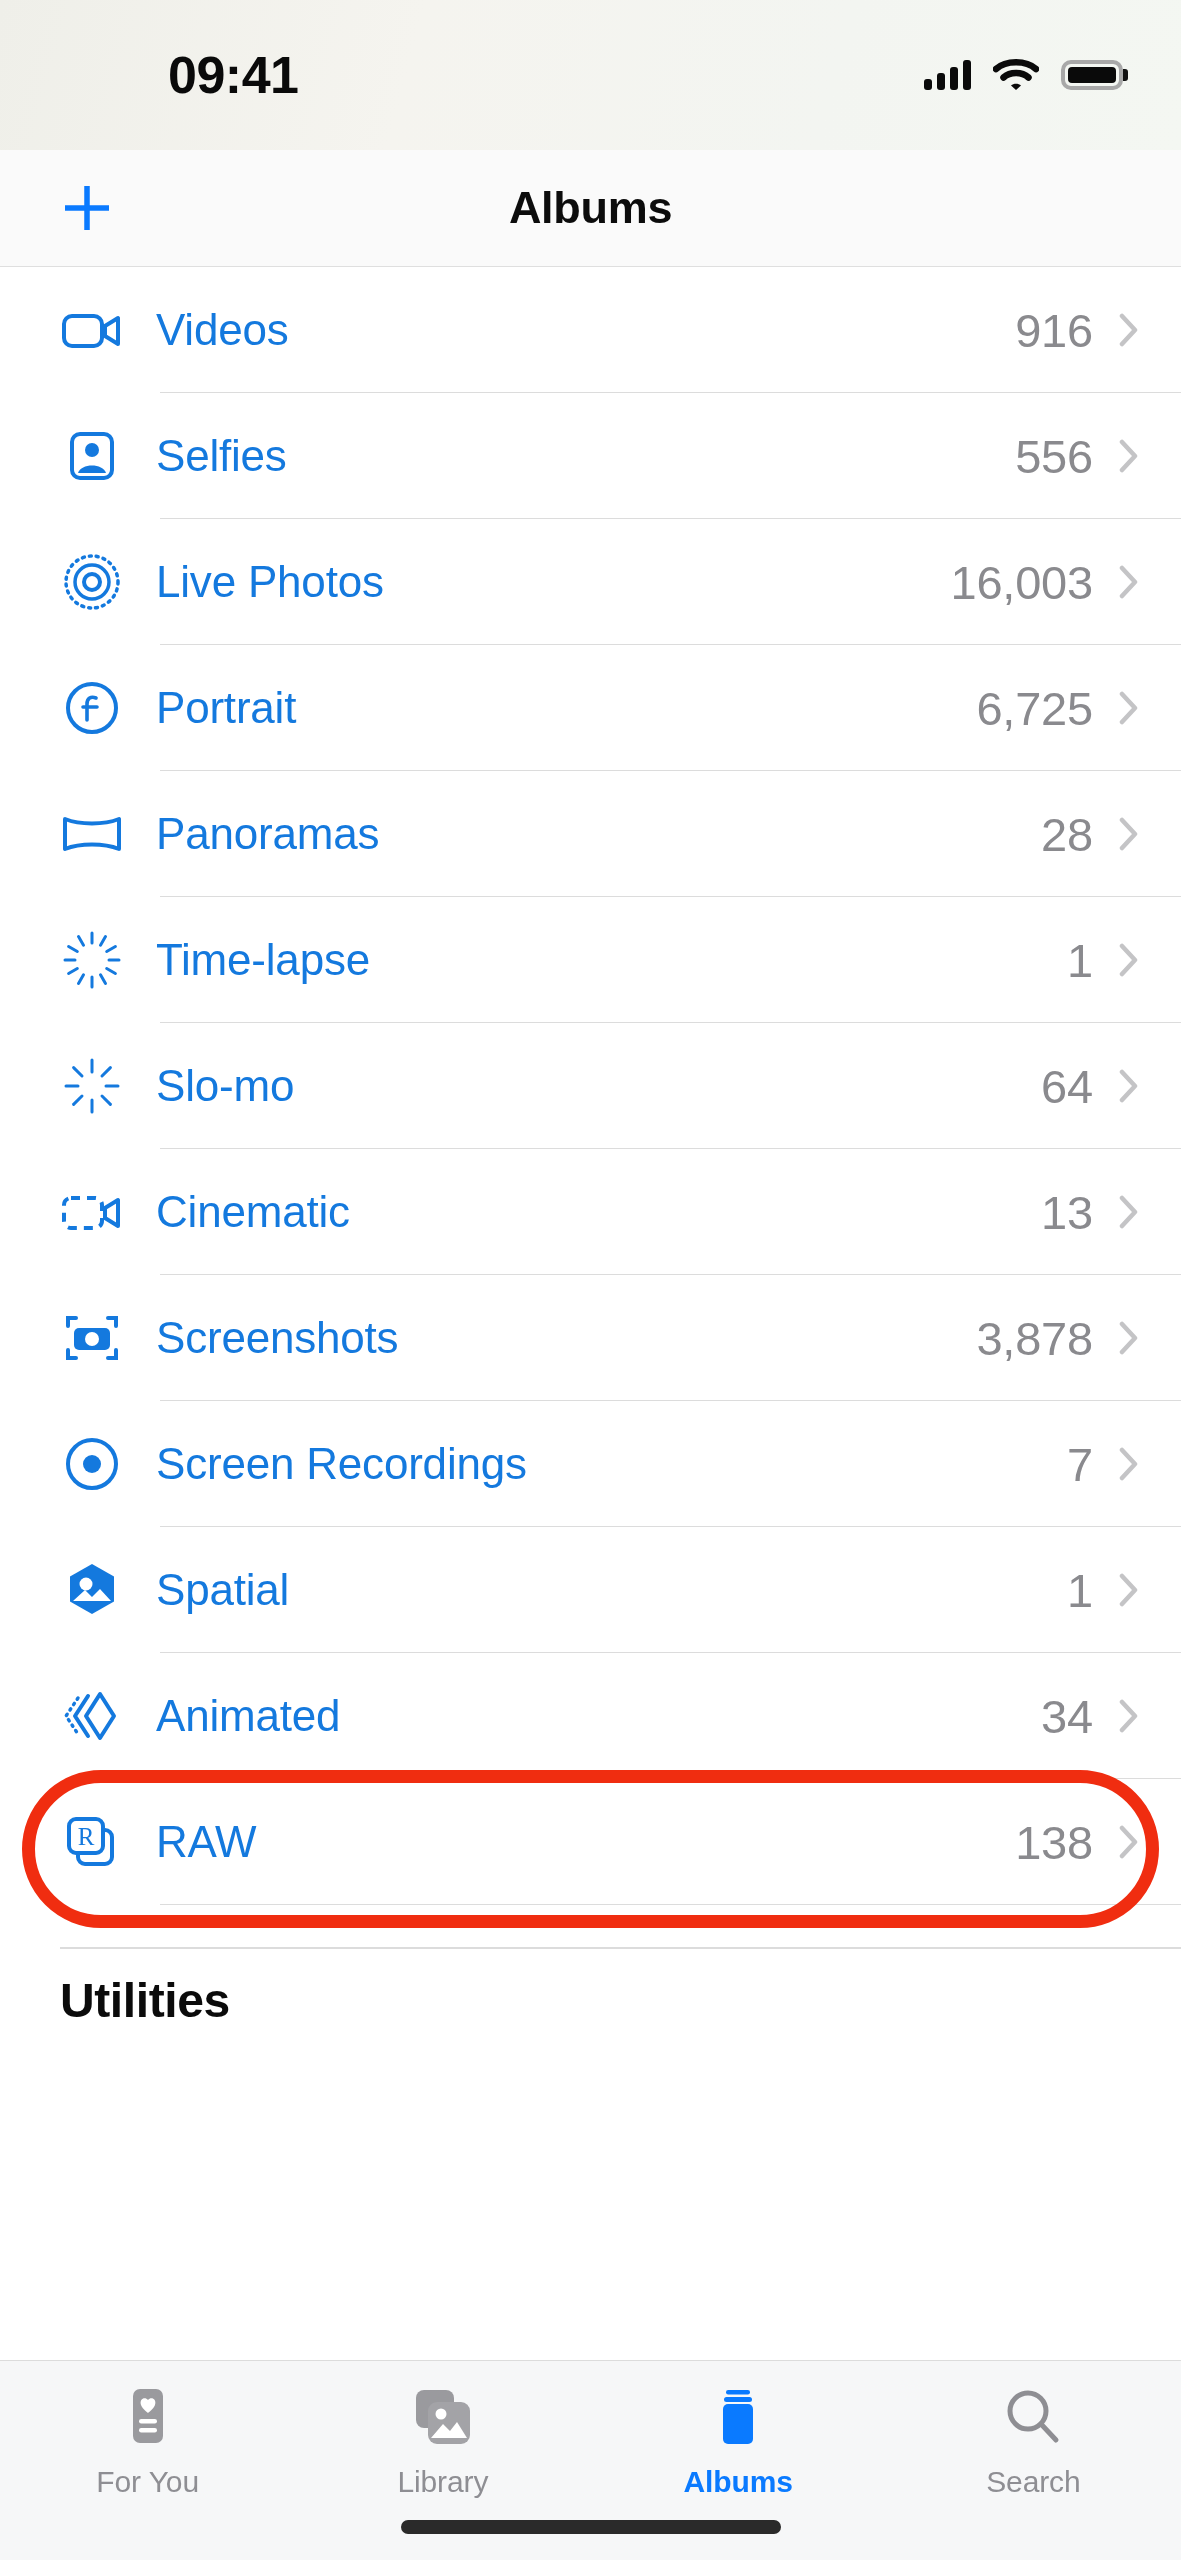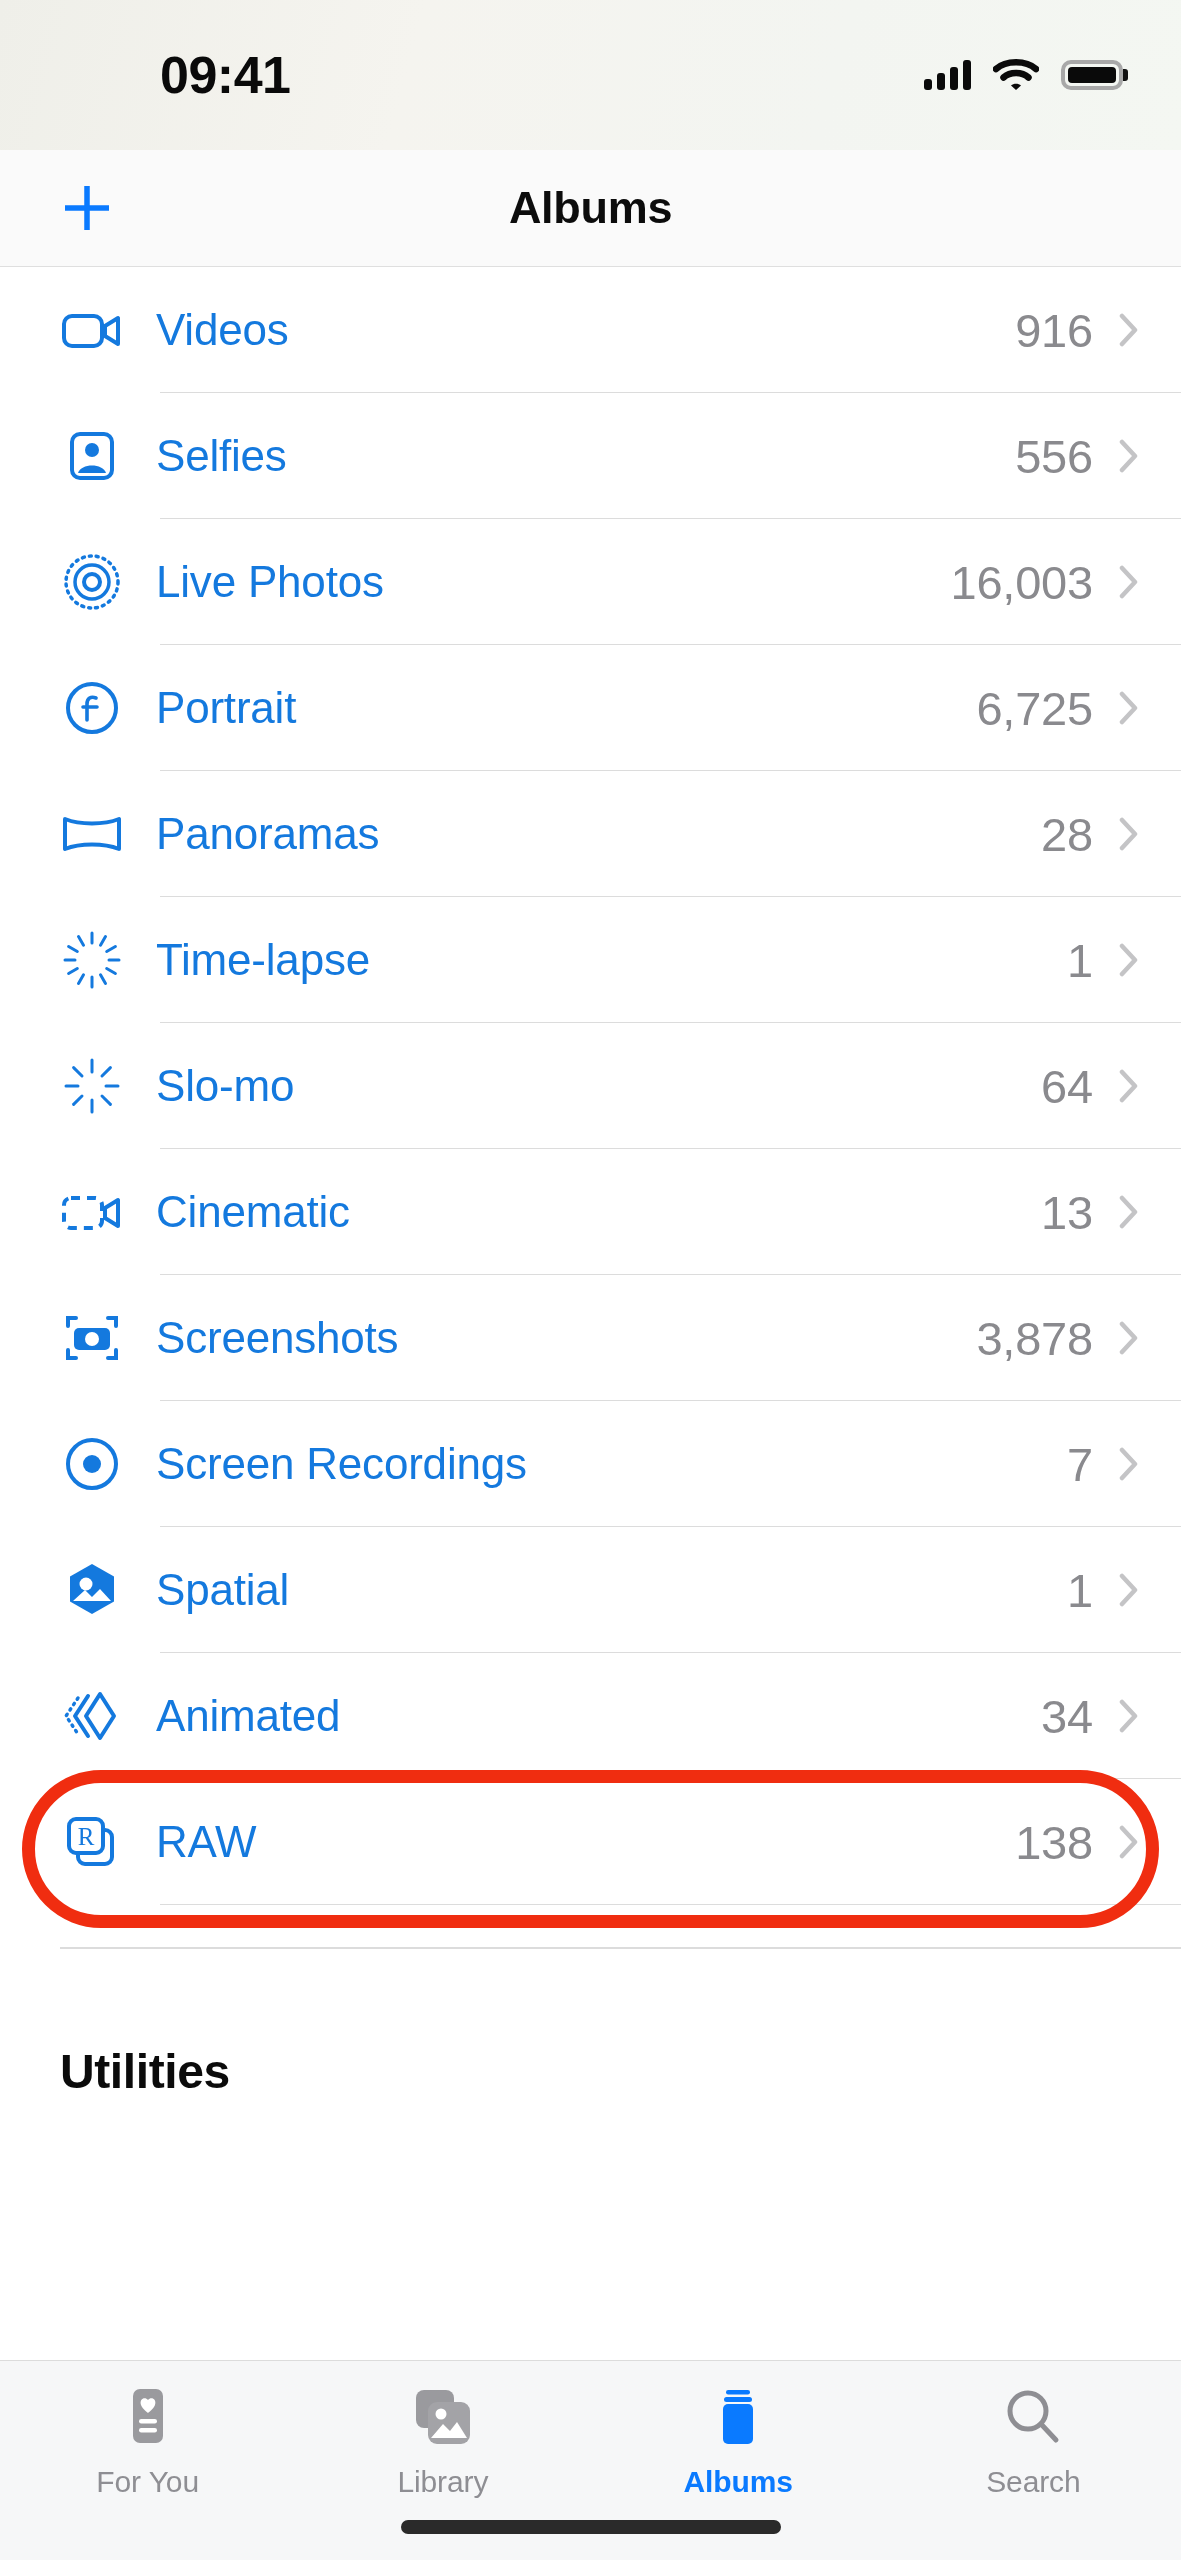--- a/index.html
+++ b/index.html
@@ -19,21 +19,21 @@
   
   .status-bar {
     height:150px;
     background:linear-gradient(105deg,#efefe9 0%,#f5f4ef 35%,#f3f5f1 70%,#f4f7f2 100%);
     display:flex; align-items:center;
     padding:0 62px 0 0;
     flex:0 0 auto;
     position:relative;
   }
   .status-time {
-    position:absolute; left:160px; top:50%;
+    position:absolute; left:168px; top:50%;
     transform:translateY(-50%);
     font-size:52px; font-weight:700; color:#0a0a0a;
     letter-spacing:-0.5px;
   }
   .status-right {
     position:absolute; right:58px; top:50%;
     transform:translateY(-50%);
     display:flex; align-items:center; gap:22px;
   }
   .sig-bars { display:flex; align-items:flex-end; gap:5px; height:30px; }
@@ -67,21 +67,21 @@
     cursor:pointer;
   }
 
   
   .content { flex:1 1 auto; background:#ffffff; overflow:hidden; position:relative; }
 
   .section-header {
     font-size:48px; font-weight:700; color:#0b0b0b;
     padding:48px 0 30px 60px; letter-spacing:-0.4px;
   }
-  .section-header.utilities { padding-top:72px;margin-top:23px; }
+  .section-header.utilities { padding-top:24px; }
 
   .divider-full { height:1.5px; background:#dcdcdc; margin-left:60px; }
 
   .row {
     display:flex; align-items:center;
     height:126px; padding-left:56px; padding-right:42px;
     position:relative; cursor:pointer; background:#fff;
   }
   .row .sep {
     position:absolute; left:160px; right:0; bottom:0; height:1.5px;

